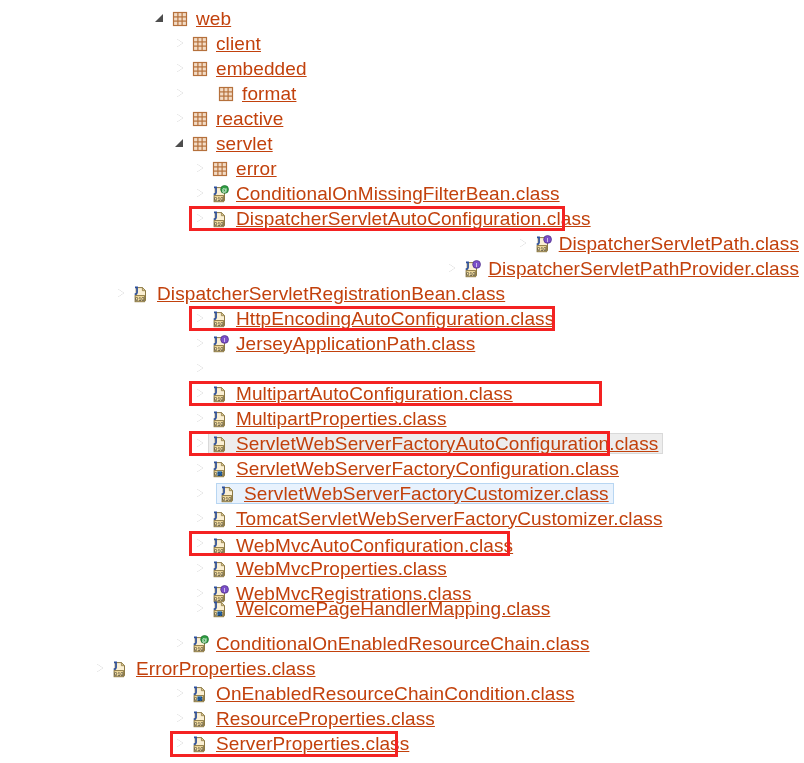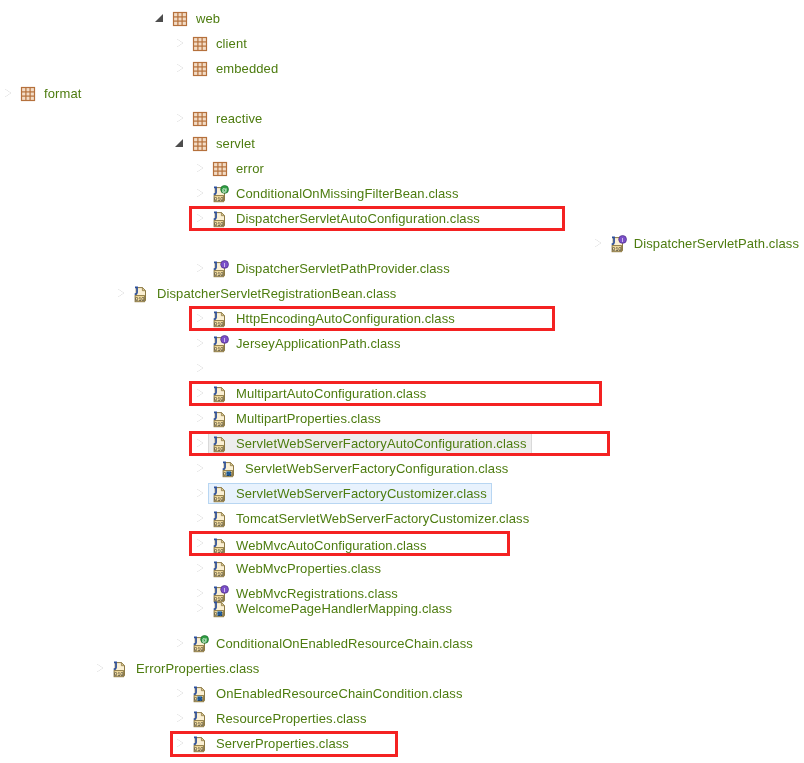--- a/index.html
+++ b/index.html
@@ -79,25 +79,26 @@
   .icon {
     flex: 0 0 18px;
     width: 18px;
     height: 18px;
     margin-right: 5px;
     position: relative;
   }
   .icon svg { display: block; }
 
   .label {
-    font-size: 13px;
-    color: #4d7c0f;
+    font-size: 19px;
+    color: #c2410c;
     letter-spacing: .1px;
     padding: 0 2px;
     line-height: 18px;
+    text-decoration: underline;
   }
 
   
   .row.hovered .label-wrap {
     background: #ededed;
     border: 1px solid #d9d9d9;
     box-sizing: border-box;
   }
   .row.selected .label-wrap {
     background: #e8f2fd;
@@ -164,21 +165,21 @@
     <rect x="2.5" y="2.5" width="13" height="13" fill="#f3dcc6" stroke="#b5713c" stroke-width="1.2"></rect>
     <line x1="6.9" y1="2.5" x2="6.9" y2="15.5" stroke="#b5713c" stroke-width="1.2"></line>
     <line x1="11.1" y1="2.5" x2="11.1" y2="15.5" stroke="#b5713c" stroke-width="1.2"></line>
     <line x1="2.5" y1="6.9" x2="15.5" y2="6.9" stroke="#b5713c" stroke-width="1.2"></line>
     <line x1="2.5" y1="11.1" x2="15.5" y2="11.1" stroke="#b5713c" stroke-width="1.2"></line>
   </svg>
         </span>
         <span class="label">embedded</span>
       </span>
     </div>
-    <div class="row" style="top: 81px; ">
+    <div class="row" style="top: 81px; padding-left: 172px; gap: 26px;">
       <span class="arrow collapsed"></span>
       <span class="label-wrap">
         <span class="icon">
           <svg width="18" height="18" viewBox="0 0 18 18">
     <rect x="2.5" y="2.5" width="13" height="13" fill="#f3dcc6" stroke="#b5713c" stroke-width="1.2"></rect>
     <line x1="6.9" y1="2.5" x2="6.9" y2="15.5" stroke="#b5713c" stroke-width="1.2"></line>
     <line x1="11.1" y1="2.5" x2="11.1" y2="15.5" stroke="#b5713c" stroke-width="1.2"></line>
     <line x1="2.5" y1="6.9" x2="15.5" y2="6.9" stroke="#b5713c" stroke-width="1.2"></line>
     <line x1="2.5" y1="11.1" x2="15.5" y2="11.1" stroke="#b5713c" stroke-width="1.2"></line>
   </svg>
@@ -278,21 +279,21 @@
 
     <text x="7.75" y="15.6" font-size="5.4" fill="#2b2b2b" text-anchor="middle" font-family="'Liberation Mono',monospace">010</text>
     <path d="M3.0 2.4 h2.1 v5.1 q0 1.6 -1.7 1.6 h-.7" fill="none" stroke="#2b4f9e" stroke-width="1.6"></path>
     <circle cx="13.6" cy="4.4" r="3.9" fill="#7b4fc9" stroke="#4d2f85" stroke-width=".7"></circle>
          <text x="13.6" y="6.7" font-size="6" fill="#ffffff" text-anchor="middle" font-family="'Liberation Sans',sans-serif">I</text>
   </svg>
         </span>
         <span class="label">DispatcherServletPath.class</span>
       </span>
     </div>
-    <div class="row" style="top: 256px; padding-left: 192px;">
+    <div class="row" style="top: 256px; padding-left: 192px; justify-content: flex-end;">
       <span class="arrow collapsed"></span>
       <span class="label-wrap">
         <span class="icon">
           <svg width="18" height="18" viewBox="0 0 18 18">
     <path d="M4.2 2.6 h6.2 l3.1 3.1 v10.1 h-9.3 z" fill="#fbf0d4" stroke="#8d7a45" stroke-width="1"></path>
     <path d="M10.4 2.6 l3.1 3.1 h-3.1 z" fill="#e4d49d" stroke="#8d7a45" stroke-width=".8"></path>
     <rect x="3.1" y="10.6" width="9.3" height="6.1" fill="#f6dfa0" stroke="#8d7a45" stroke-width="1"></rect>
 
     <text x="7.75" y="15.6" font-size="5.4" fill="#2b2b2b" text-anchor="middle" font-family="'Liberation Mono',monospace">010</text>
     <path d="M3.0 2.4 h2.1 v5.1 q0 1.6 -1.7 1.6 h-.7" fill="none" stroke="#2b4f9e" stroke-width="1.6"></path>
@@ -405,38 +406,38 @@
 
     <text x="7.75" y="15.6" font-size="5.4" fill="#2b2b2b" text-anchor="middle" font-family="'Liberation Mono',monospace">010</text>
     <path d="M3.0 2.4 h2.1 v5.1 q0 1.6 -1.7 1.6 h-.7" fill="none" stroke="#2b4f9e" stroke-width="1.6"></path>
 
   </svg>
         </span>
         <span class="label">ServletWebServerFactoryAutoConfiguration.class</span>
       </span>
     </div>
     <div class="redbox" style="left: 189px; top: 431px; width: 421px; height: 25px; border-color: rgb(244, 34, 34);"></div>
-    <div class="row" style="top: 456px; padding-left: 192px; gap: 9px;">
+    <div class="row" style="top: 456px; padding-left: 192px;">
       <span class="arrow collapsed"></span>
       <span class="label-wrap">
         <span class="icon">
           <svg width="18" height="18" viewBox="0 0 18 18">
     <path d="M4.2 2.6 h6.2 l3.1 3.1 v10.1 h-9.3 z" fill="#fbf0d4" stroke="#8d7a45" stroke-width="1"></path>
     <path d="M10.4 2.6 l3.1 3.1 h-3.1 z" fill="#e4d49d" stroke="#8d7a45" stroke-width=".8"></path>
     <rect x="3.1" y="10.6" width="9.3" height="6.1" fill="#f6dfa0" stroke="#8d7a45" stroke-width="1"></rect>
     <rect x="6.4" y="11.4" width="4.6" height="4.6" fill="#1f6fc4"></rect>
     <text x="7.75" y="15.6" font-size="5.4" fill="#2b2b2b" text-anchor="middle" font-family="'Liberation Mono',monospace">010</text>
     <path d="M3.0 2.4 h2.1 v5.1 q0 1.6 -1.7 1.6 h-.7" fill="none" stroke="#2b4f9e" stroke-width="1.6"></path>
 
   </svg>
         </span>
         <span class="label">ServletWebServerFactoryConfiguration.class</span>
       </span>
     </div>
-    <div class="row selected" style="top: 481px; padding-left: 192px;">
+    <div class="row selected" style="top: 481px; padding-left: 192px; gap: 8px;">
       <span class="arrow collapsed"></span>
       <span class="label-wrap">
         <span class="icon">
           <svg width="18" height="18" viewBox="0 0 18 18">
     <path d="M4.2 2.6 h6.2 l3.1 3.1 v10.1 h-9.3 z" fill="#fbf0d4" stroke="#8d7a45" stroke-width="1"></path>
     <path d="M10.4 2.6 l3.1 3.1 h-3.1 z" fill="#e4d49d" stroke="#8d7a45" stroke-width=".8"></path>
     <rect x="3.1" y="10.6" width="9.3" height="6.1" fill="#f6dfa0" stroke="#8d7a45" stroke-width="1"></rect>
 
     <text x="7.75" y="15.6" font-size="5.4" fill="#2b2b2b" text-anchor="middle" font-family="'Liberation Mono',monospace">010</text>
     <path d="M3.0 2.4 h2.1 v5.1 q0 1.6 -1.7 1.6 h-.7" fill="none" stroke="#2b4f9e" stroke-width="1.6"></path>

